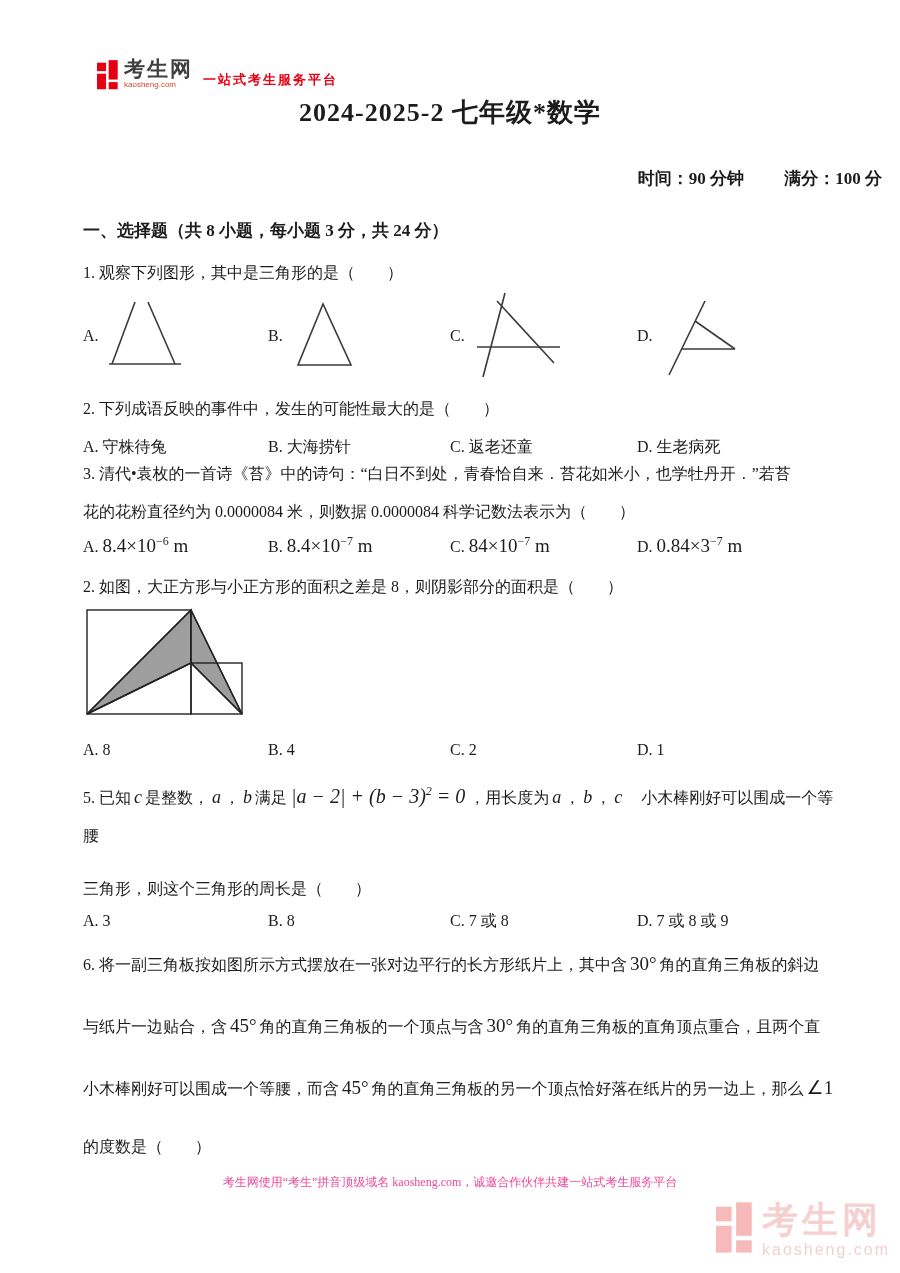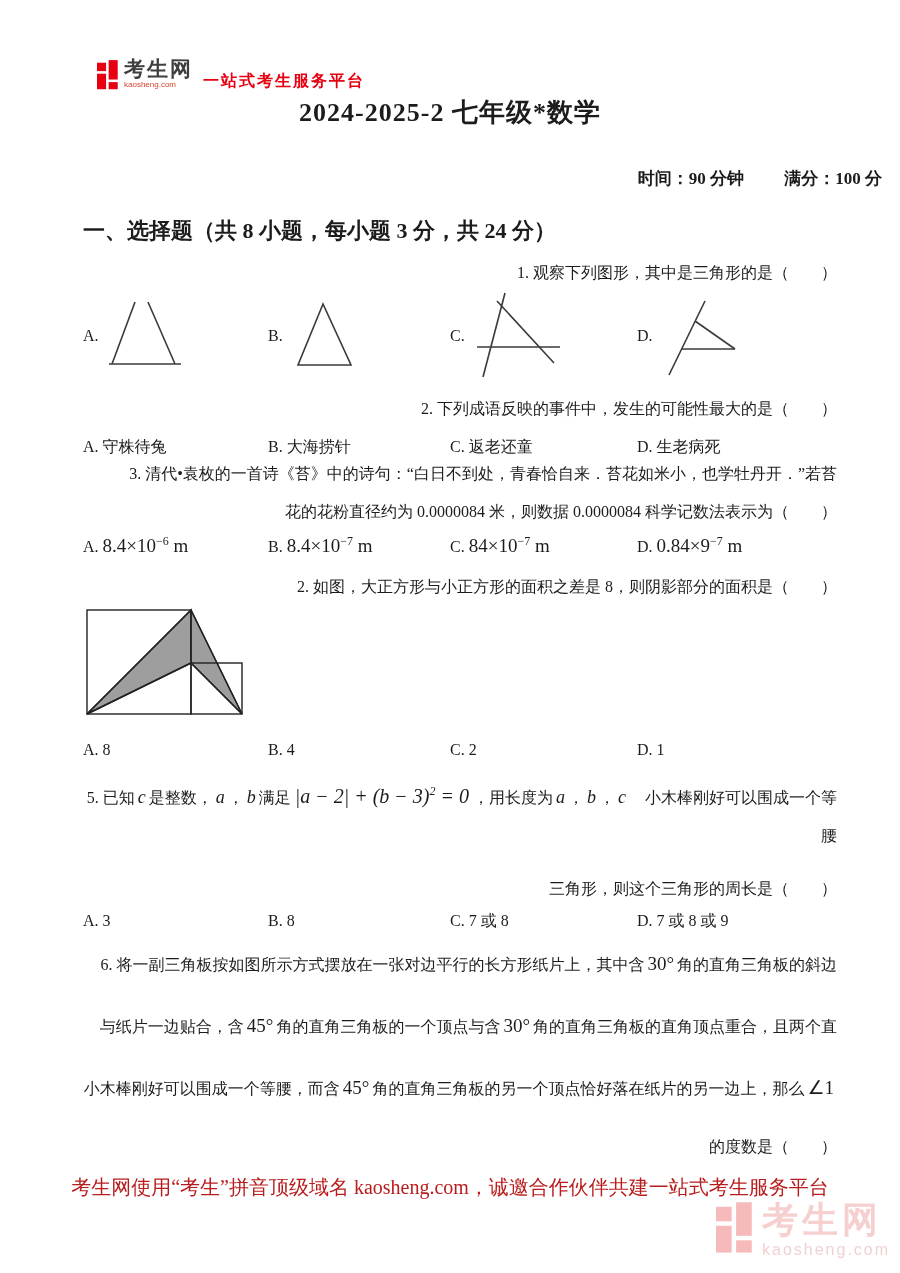--- a/index.html
+++ b/index.html
@@ -6,34 +6,34 @@
   .page{position:relative;width:900px;height:1273px;background:#fff;overflow:hidden;
         font-family:"Liberation Serif","DejaVu Serif",serif;color:#1c1c1c;}
 
   
   .logo{position:absolute;top:58px;left:97px;display:flex;align-items:flex-start;}
   .logo-icon{width:22px;height:34px;margin-right:5px;}
   .logo-text{display:flex;flex-direction:column;line-height:1;}
   .logo-brand{font-size:21px;font-weight:bold;color:#3f3f3f;letter-spacing:2px;
               font-family:"Liberation Sans",sans-serif;}
   .logo-domain{font-size:8px;color:#d6452f;margin-top:2px;font-family:"Liberation Sans",sans-serif;}
-  .logo-tagline{font-size:16px;font-weight:bold;color:#e60012;margin:13px 0 0 10px;
+  .logo-tagline{font-size:13px;font-weight:bold;color:#e60012;margin:13px 0 0 10px;
                 letter-spacing:2px;font-family:"Liberation Sans",sans-serif;}
 
   
   .title{position:absolute;top:95px;left:0;width:100%;text-align:center;
          font-size:26px;font-weight:bold;letter-spacing:1px;}
   .meta{position:absolute;top:167px;left:0;width:100%;text-align:right;
         font-size:17px;font-weight:bold;}
   .meta span{margin:0 18px;}
 
   
   .content{position:absolute;top:218px;left:83px;width:754px;font-size:16px;line-height:22px;}
-  .heading{font-size:22px;font-weight:bold;line-height:26px;}
-  .qtext{line-height:22px;text-align:right;}
+  .heading{font-size:17px;font-weight:bold;line-height:26px;}
+  .qtext{line-height:22px;}
   .opts{display:grid;grid-template-columns:185px 182px 187px 1fr;align-items:baseline;}
 
   
   .figrow{display:grid;grid-template-columns:185px 182px 187px 1fr;height:96px;align-items:center;}
   .figcell{display:flex;align-items:center;}
   .figcell .figlabel{margin-right:6px;}
   .fig-svg{stroke:#3a3a3a;stroke-width:1.6;fill:none;}
 
   
   .m{font-family:"Liberation Serif",serif;font-size:19px;padding:0 3px;}
@@ -48,21 +48,21 @@
   .mt23{margin-top:23px;} .mt10{margin-top:10px;} .mt21{margin-top:21px;}
   .mt39{margin-top:39px;} .mt36{margin-top:36px;}
   .q5line1{line-height:38px;}
 
   
   .q4fig{margin-top:8px;}
   .q4fig svg{display:block;}
 
   
   .footer{position:absolute;top:1174px;left:0;width:100%;text-align:center;
-          font-size:20px;color:#b91c1c;}
+          font-size:12px;color:#ec4899;}
   .watermark{position:absolute;top:1202px;left:716px;display:flex;align-items:flex-start;}
   .wm-icon{width:38px;height:52px;margin-right:8px;}
   .wm-text{display:flex;flex-direction:column;line-height:1;}
   .wm-brand{font-size:36px;font-weight:bold;color:#f6cfcf;letter-spacing:4px;
             font-family:"Liberation Sans",sans-serif;}
   .wm-domain{font-size:16px;color:#efd2d2;margin-top:4px;letter-spacing:2px;
              font-family:"Liberation Sans",sans-serif;}
 </style>
 </head>
 <body>
@@ -161,21 +161,21 @@
       <span>
         <span>C.</span>
         <span class="formula">
           <span>84×10</span><sup>−7</sup>
           <span>m</span>
         </span>
       </span>
       <span>
         <span>D.</span>
         <span class="formula">
-          <span>0.84×9</span><sup>−7</sup>
+          <span>0.84×3</span><sup>−7</sup>
           <span>m</span>
         </span>
       </span>
     </div>
 
     <div class="qtext mt18">2. 如图，大正方形与小正方形的面积之差是 8，则阴影部分的面积是（　　）</div>
     <div class="q4fig">
       <svg width="170" height="118" viewBox="0 0 170 118">
         <polygon points="4,108 108,4 108,57" fill="#9e9e9e" stroke="#222" stroke-width="1.4"></polygon>
         <polygon points="108,4 159,108 108,57" fill="#9e9e9e" stroke="#222" stroke-width="1.4"></polygon>

